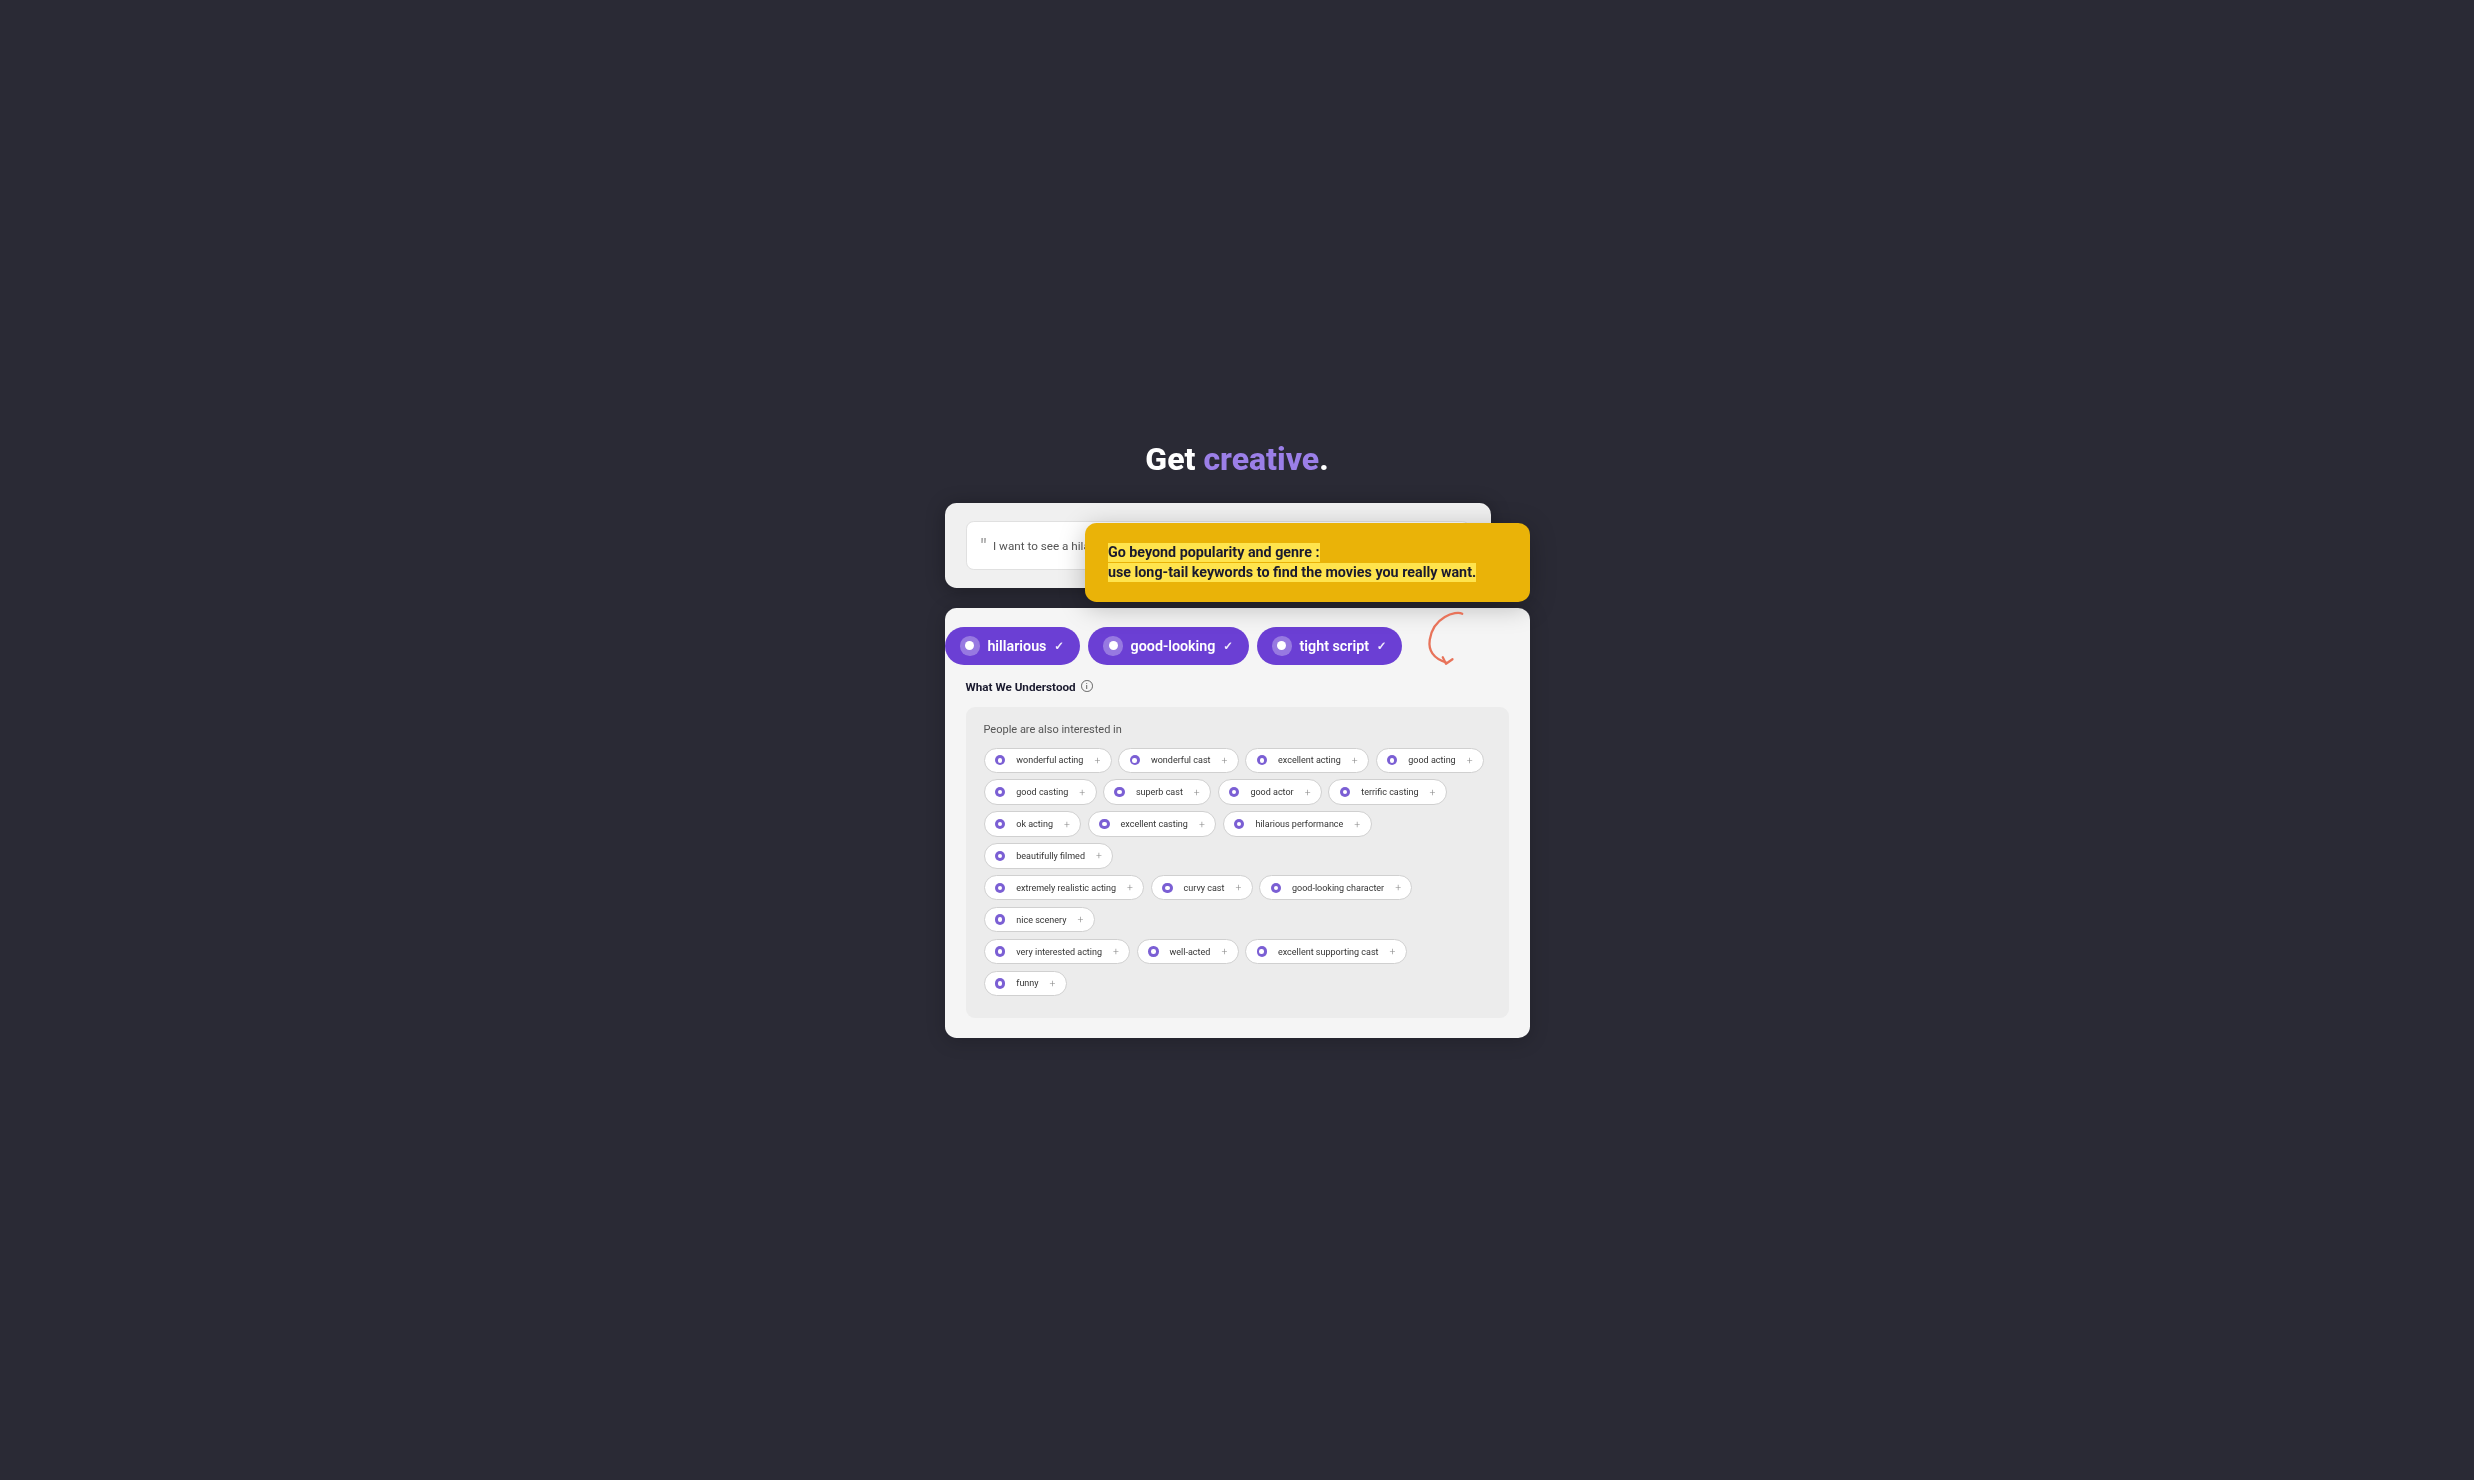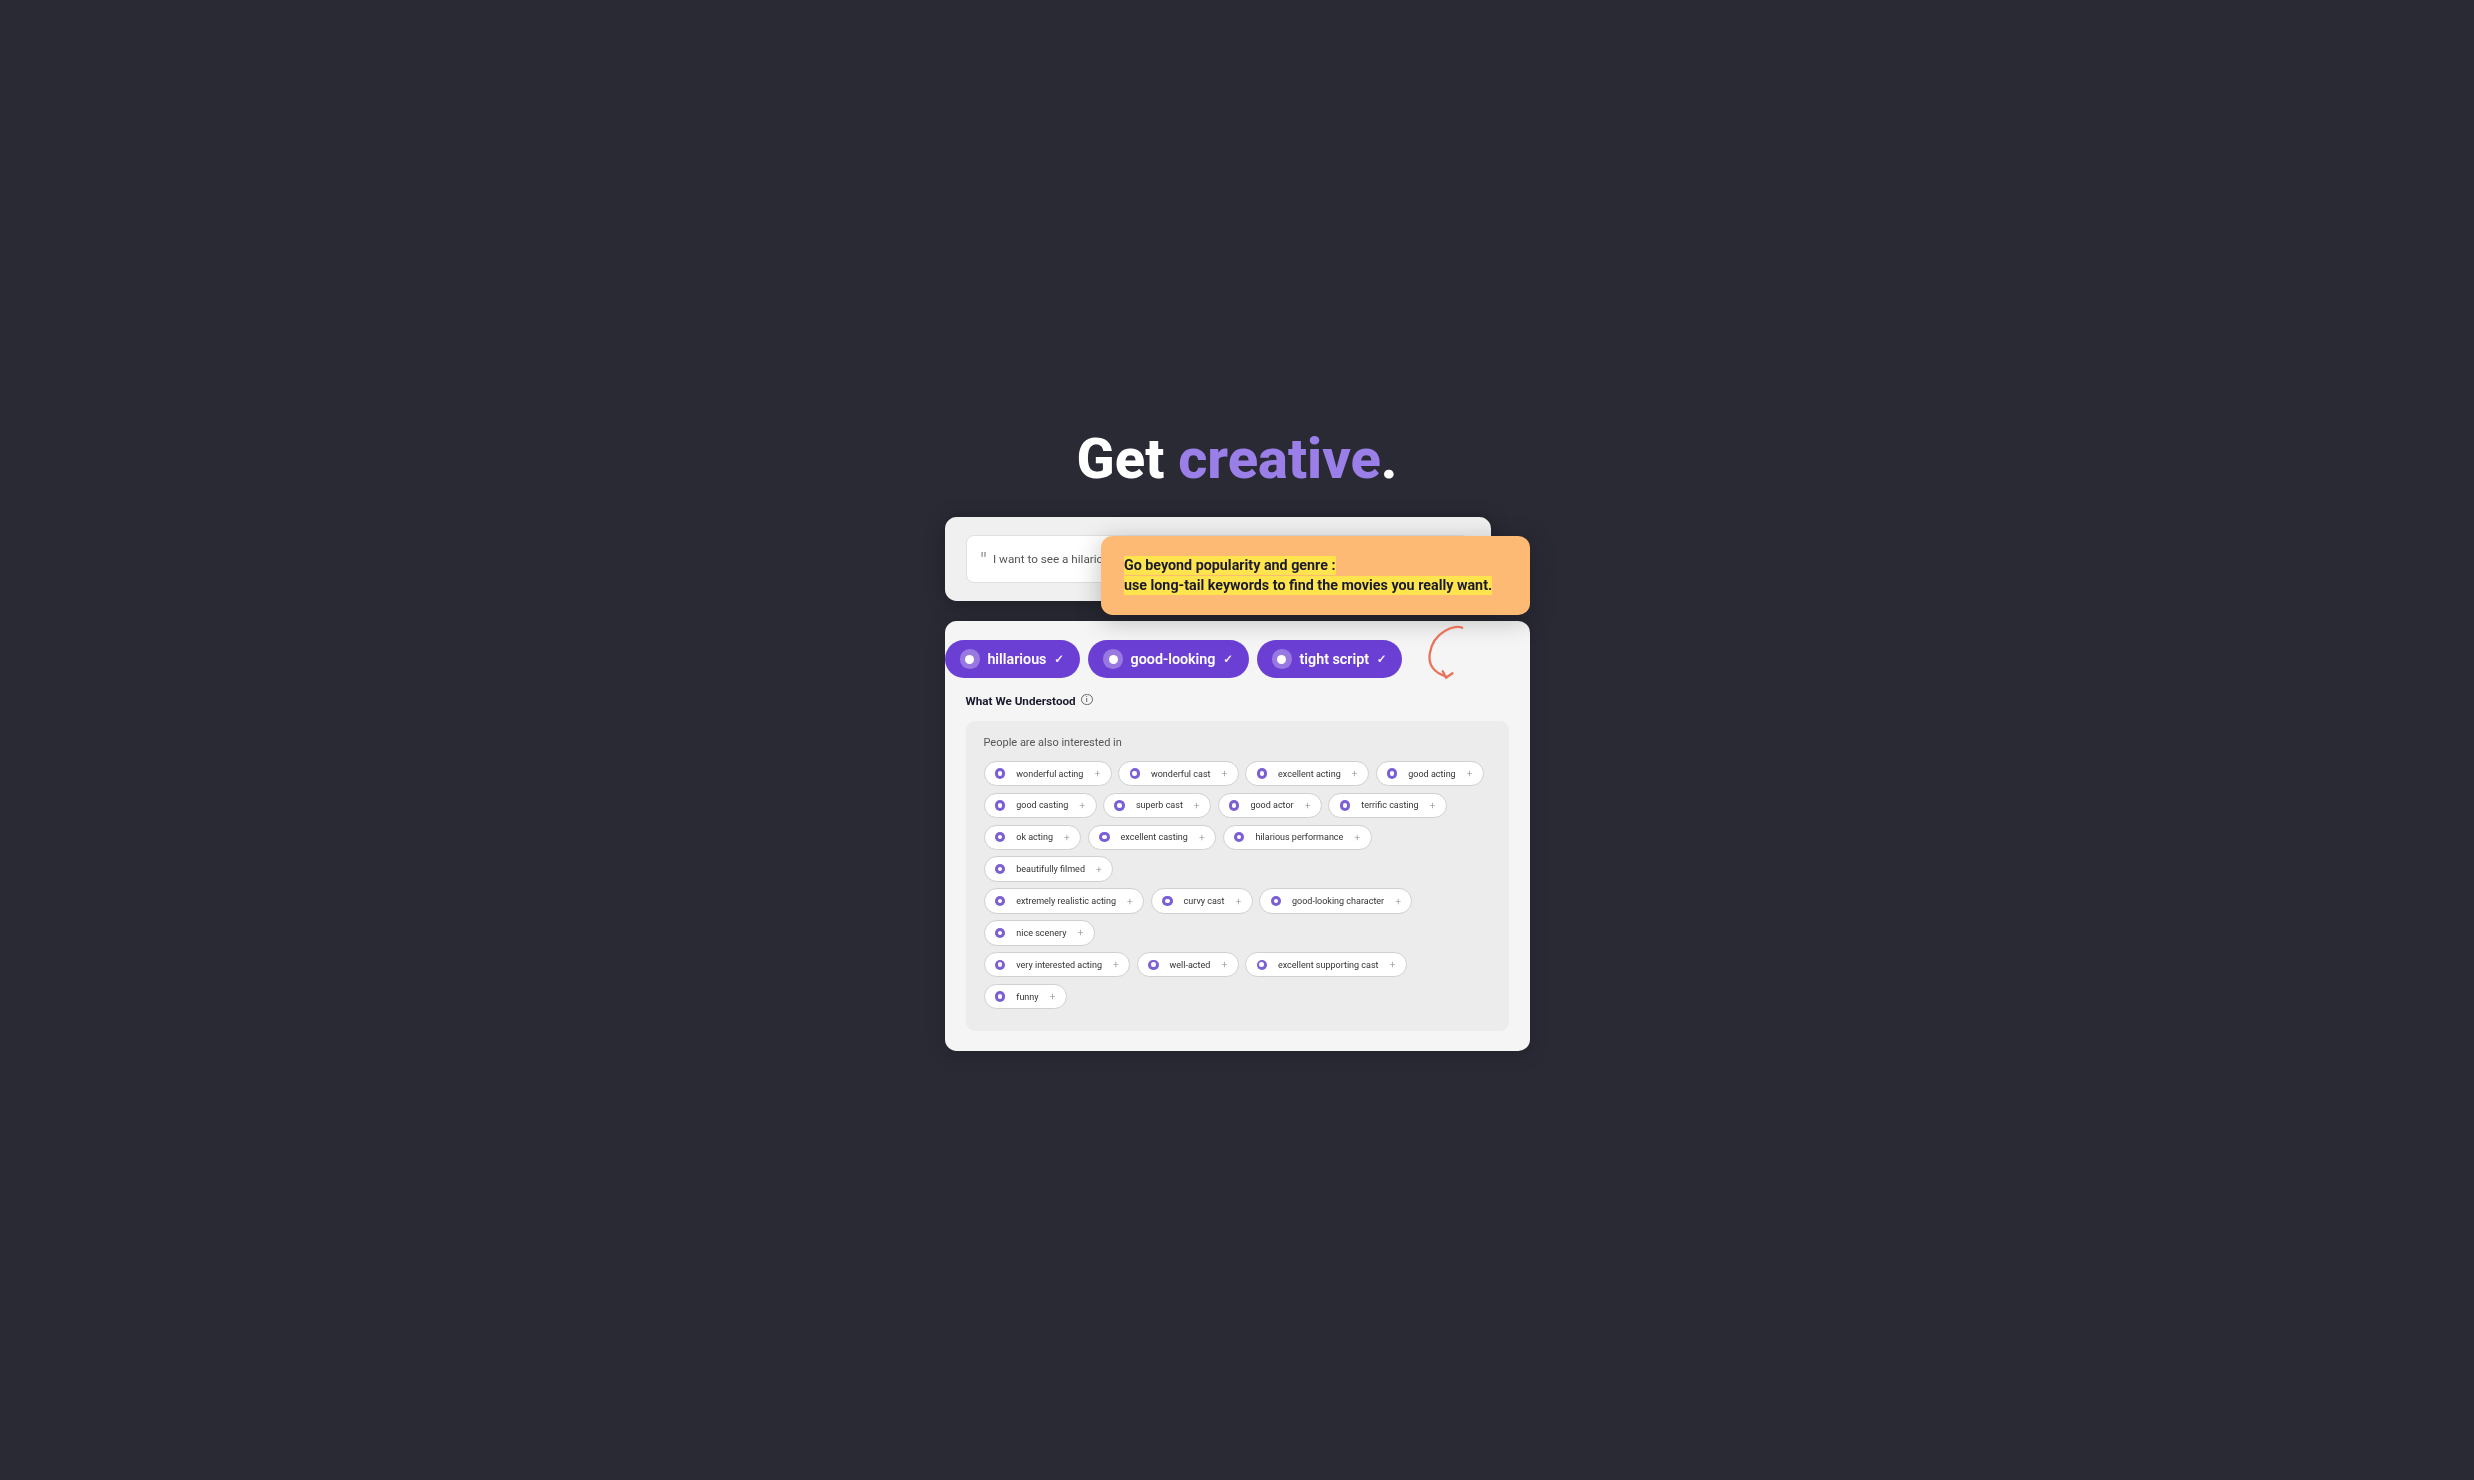--- a/index.html
+++ b/index.html
@@ -17,21 +17,21 @@
     .page-wrapper {
       width: 100%;
       max-width: 585px;
       display: flex;
       flex-direction: column;
       align-items: center;
       gap: 26px;
     }
 
     .headline {
-      font-size: 56px;
+      font-size: 32px;
       font-weight: 800;
       color: #ffffff;
       text-align: center;
       line-height: 1.1;
     }
 
     .headline .creative {
       color: #9b7fe8;
     }
 
@@ -83,23 +83,23 @@
       align-items: center;
       justify-content: center;
       font-size: 10.4px;
       color: #888;
     }
 
     
     .tooltip-card {
       position: absolute;
       top: 19.5px;
-      left: 156px;
+      left: 140px;
       right: 0;
-      background: #fdba74;
+      background: #eab308;
       border-radius: 11.7px;
       padding: 19.5px 23.4px;
       box-shadow: 0 5.2px 26px rgba(0,0,0,0.25);
       z-index: 10;
     }
 
     .tooltip-text {
       font-size: 14.3px;
       font-weight: 700;
       color: #1a1a2e;

